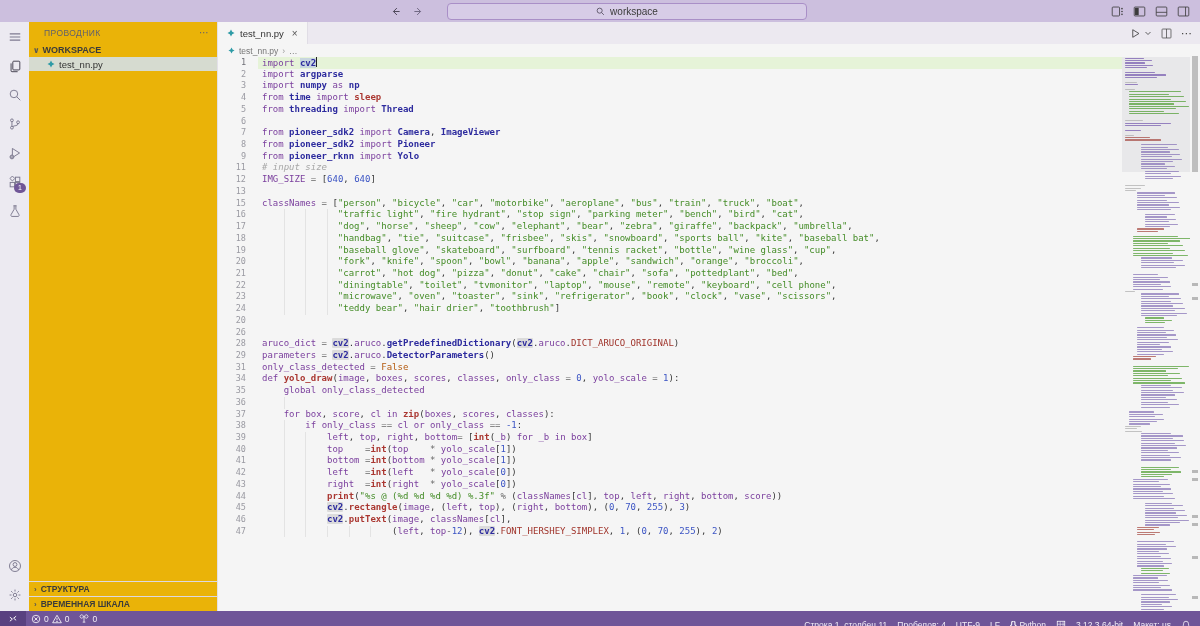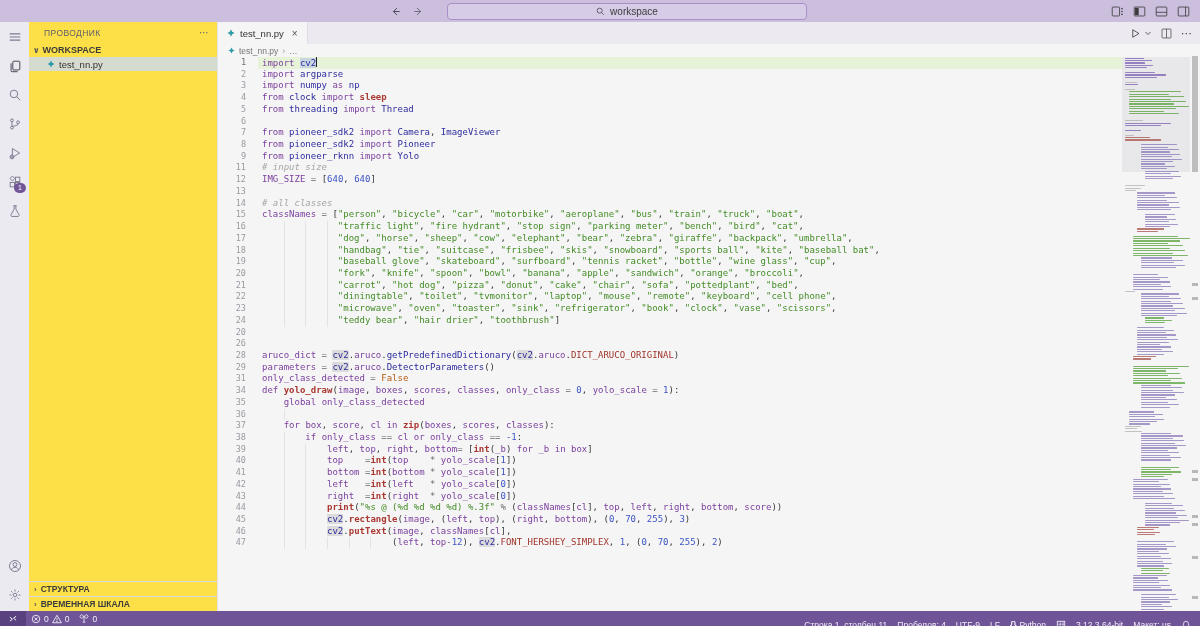--- a/index.html
+++ b/index.html
@@ -15,21 +15,21 @@
   .tbi{width:13px;height:13px;display:flex;align-items:center;justify-content:center;}
   
   #activitybar{position:absolute;left:0;top:22px;width:29px;height:589px;background:#ECEAF1;}
   .ab-item{width:29px;height:29px;display:flex;align-items:center;justify-content:center;position:relative;color:#7d7a90;}
   .ab-item.active{color:#44414f;}
   .ab-badge{position:absolute;right:3px;bottom:3px;min-width:10px;height:10px;border-radius:5px;
     background:#705697;color:#fff;font-size:7px;line-height:10px;text-align:center;padding:0 1px;}
   #ab-top{position:absolute;top:0;left:0;}
   #ab-bottom{position:absolute;bottom:2px;left:0;}
   
-  #sidebar{position:absolute;left:29px;top:22px;width:189px;height:589px;background:#fde047;border-right:1px solid #E3E0E8;box-sizing:border-box;}
+  #sidebar{position:absolute;left:29px;top:22px;width:189px;height:589px;background:#eab308;border-right:1px solid #E3E0E8;box-sizing:border-box;}
   #sidebar-header{height:21px;display:flex;align-items:center;padding:0 8px 0 15px;justify-content:space-between;}
   #sidebar-title{font-size:8.5px;letter-spacing:.4px;color:#61616c;}
   #workspace-row{height:14px;display:flex;align-items:center;gap:3px;padding-left:4px;font-size:9px;font-weight:bold;color:#3b3b3b;}
   #file-row{height:14px;display:flex;align-items:center;gap:4px;padding-left:18px;background:#D6DBD0;font-size:9.5px;color:#333;}
   .side-section{height:14px;display:flex;align-items:center;gap:4px;padding-left:5px;
     font-size:8.5px;font-weight:bold;color:#3b3b3b;border-top:1px solid #DCD9E1;}
   #side-sections{position:absolute;bottom:0;left:0;right:0;}
   .chev{font-size:8px;color:#555;}
   
   #editor-area{position:absolute;left:218px;top:22px;width:982px;height:589px;background:#F5F5F5;}
@@ -43,21 +43,21 @@
   
   #code{position:absolute;top:35px;left:0;right:78px;bottom:0;overflow:hidden;
     font-family:"DejaVu Sans Mono","Liberation Mono",monospace;font-size:9px;}
   .line{position:relative;height:11.72px;line-height:11.72px;white-space:pre;}
   .line .ln{position:absolute;left:0;top:0;width:28px;text-align:right;color:#9a9aa2;font-size:8.5px;}
   .line .lc{position:absolute;left:44px;top:0;white-space:pre;}
   .line.cur{background:linear-gradient(to right,transparent 40px,#E6F3D8 40px);}
   .line.cur .ln{color:#6e6e76;}
   .guide{position:absolute;top:0;bottom:0;width:1px;background:#E3E3E3;}
   .tk-k{color:#7A3E9D}.tk-v{color:#7A3E9D}
-  .tk-m{color:#2D2B9E;font-weight:normal}
+  .tk-m{color:#2D2B9E;font-weight:bold}
   .tk-f{color:#AA3731;font-weight:bold}
   .tk-s{color:#448C27}.tk-n{color:#3B54C4}
   .tk-c{color:#A6A6A6;font-style:italic}
   .tk-d{color:#383838}.tk-o{color:#696969}
   .tk-b{color:#B45A0E}.tk-t{color:#A0342B}
   .hl{background:#DBDBDB;border-radius:1px;}
   .sel{background:#C8D6DF;}
   .caret{display:inline-block;width:0;border-left:1.2px solid #222;height:10px;vertical-align:-1.5px;}
   
   #minimap{position:absolute;top:35px;right:10px;width:68px;bottom:0;overflow:hidden;}
@@ -266,30 +266,29 @@
         </svg>
       </span>
     <span>test_nn.py</span>
     <span style="color:#999;">›</span>
     <span>…</span>
   </div>
   <div id="code">
       <div class="line cur"><span class="ln">1</span><span class="lc"><span class="tk-k">import </span><span class="tk-m sel">cv2</span><span class="caret"></span></span></div>
       <div class="line"><span class="ln">2</span><span class="lc"><span class="tk-k">import </span><span class="tk-m">argparse</span></span></div>
       <div class="line"><span class="ln">3</span><span class="lc"><span class="tk-k">import </span><span class="tk-m">numpy</span><span class="tk-k"> as </span><span class="tk-m">np</span></span></div>
-      <div class="line"><span class="ln">4</span><span class="lc"><span class="tk-k">from </span><span class="tk-m">clock</span><span class="tk-k"> import </span><span class="tk-f">sleep</span></span></div>
+      <div class="line"><span class="ln">4</span><span class="lc"><span class="tk-k">from </span><span class="tk-m">time</span><span class="tk-k"> import </span><span class="tk-f">sleep</span></span></div>
       <div class="line"><span class="ln">5</span><span class="lc"><span class="tk-k">from </span><span class="tk-m">threading</span><span class="tk-k"> import </span><span class="tk-m">Thread</span></span></div>
       <div class="line"><span class="ln">6</span><span class="lc"></span></div>
       <div class="line"><span class="ln">7</span><span class="lc"><span class="tk-k">from </span><span class="tk-m">pioneer_sdk2</span><span class="tk-k"> import </span><span class="tk-m">Camera</span><span class="tk-d">, </span><span class="tk-m">ImageViewer</span></span></div>
       <div class="line"><span class="ln">8</span><span class="lc"><span class="tk-k">from </span><span class="tk-m">pioneer_sdk2</span><span class="tk-k"> import </span><span class="tk-m">Pioneer</span></span></div>
       <div class="line"><span class="ln">9</span><span class="lc"><span class="tk-k">from </span><span class="tk-m">pioneer_rknn</span><span class="tk-k"> import </span><span class="tk-m">Yolo</span></span></div>
       <div class="line"><span class="ln">11</span><span class="lc"><span class="tk-c"># input size</span></span></div>
       <div class="line"><span class="ln">12</span><span class="lc"><span class="tk-v">IMG_SIZE</span><span class="tk-o"> = </span><span class="tk-d">[</span><span class="tk-n">640</span><span class="tk-d">, </span><span class="tk-n">640</span><span class="tk-d">]</span></span></div>
       <div class="line"><span class="ln">13</span><span class="lc"></span></div>
-      <div class="line"><span class="ln">14</span><span class="lc"><span class="tk-c"># all classes</span></span></div>
       <div class="line"><span class="ln">15</span><span class="lc"><span class="tk-v">classNames</span><span class="tk-o"> = </span><span class="tk-d">[</span><span class="tk-s">"person"</span><span class="tk-d">, </span><span class="tk-s">"bicycle"</span><span class="tk-d">, </span><span class="tk-s">"car"</span><span class="tk-d">, </span><span class="tk-s">"motorbike"</span><span class="tk-d">, </span><span class="tk-s">"aeroplane"</span><span class="tk-d">, </span><span class="tk-s">"bus"</span><span class="tk-d">, </span><span class="tk-s">"train"</span><span class="tk-d">, </span><span class="tk-s">"truck"</span><span class="tk-d">, </span><span class="tk-s">"boat"</span><span class="tk-d">,</span></span></div>
       <div class="line"><span class="ln">16</span><span class="guide" style="left: 65.68px;"></span><span class="guide" style="left: 87.36px;"></span><span class="guide" style="left: 109.04px;"></span><span class="lc"><span class="tk-d">              </span><span class="tk-s">"traffic light"</span><span class="tk-d">, </span><span class="tk-s">"fire hydrant"</span><span class="tk-d">, </span><span class="tk-s">"stop sign"</span><span class="tk-d">, </span><span class="tk-s">"parking meter"</span><span class="tk-d">, </span><span class="tk-s">"bench"</span><span class="tk-d">, </span><span class="tk-s">"bird"</span><span class="tk-d">, </span><span class="tk-s">"cat"</span><span class="tk-d">,</span></span></div>
       <div class="line"><span class="ln">17</span><span class="guide" style="left: 65.68px;"></span><span class="guide" style="left: 87.36px;"></span><span class="guide" style="left: 109.04px;"></span><span class="lc"><span class="tk-d">              </span><span class="tk-s">"dog"</span><span class="tk-d">, </span><span class="tk-s">"horse"</span><span class="tk-d">, </span><span class="tk-s">"sheep"</span><span class="tk-d">, </span><span class="tk-s">"cow"</span><span class="tk-d">, </span><span class="tk-s">"elephant"</span><span class="tk-d">, </span><span class="tk-s">"bear"</span><span class="tk-d">, </span><span class="tk-s">"zebra"</span><span class="tk-d">, </span><span class="tk-s">"giraffe"</span><span class="tk-d">, </span><span class="tk-s">"backpack"</span><span class="tk-d">, </span><span class="tk-s">"umbrella"</span><span class="tk-d">,</span></span></div>
       <div class="line"><span class="ln">18</span><span class="guide" style="left: 65.68px;"></span><span class="guide" style="left: 87.36px;"></span><span class="guide" style="left: 109.04px;"></span><span class="lc"><span class="tk-d">              </span><span class="tk-s">"handbag"</span><span class="tk-d">, </span><span class="tk-s">"tie"</span><span class="tk-d">, </span><span class="tk-s">"suitcase"</span><span class="tk-d">, </span><span class="tk-s">"frisbee"</span><span class="tk-d">, </span><span class="tk-s">"skis"</span><span class="tk-d">, </span><span class="tk-s">"snowboard"</span><span class="tk-d">, </span><span class="tk-s">"sports ball"</span><span class="tk-d">, </span><span class="tk-s">"kite"</span><span class="tk-d">, </span><span class="tk-s">"baseball bat"</span><span class="tk-d">,</span></span></div>
       <div class="line"><span class="ln">19</span><span class="guide" style="left: 65.68px;"></span><span class="guide" style="left: 87.36px;"></span><span class="guide" style="left: 109.04px;"></span><span class="lc"><span class="tk-d">              </span><span class="tk-s">"baseball glove"</span><span class="tk-d">, </span><span class="tk-s">"skateboard"</span><span class="tk-d">, </span><span class="tk-s">"surfboard"</span><span class="tk-d">, </span><span class="tk-s">"tennis racket"</span><span class="tk-d">, </span><span class="tk-s">"bottle"</span><span class="tk-d">, </span><span class="tk-s">"wine glass"</span><span class="tk-d">, </span><span class="tk-s">"cup"</span><span class="tk-d">,</span></span></div>
       <div class="line"><span class="ln">20</span><span class="guide" style="left: 65.68px;"></span><span class="guide" style="left: 87.36px;"></span><span class="guide" style="left: 109.04px;"></span><span class="lc"><span class="tk-d">              </span><span class="tk-s">"fork"</span><span class="tk-d">, </span><span class="tk-s">"knife"</span><span class="tk-d">, </span><span class="tk-s">"spoon"</span><span class="tk-d">, </span><span class="tk-s">"bowl"</span><span class="tk-d">, </span><span class="tk-s">"banana"</span><span class="tk-d">, </span><span class="tk-s">"apple"</span><span class="tk-d">, </span><span class="tk-s">"sandwich"</span><span class="tk-d">, </span><span class="tk-s">"orange"</span><span class="tk-d">, </span><span class="tk-s">"broccoli"</span><span class="tk-d">,</span></span></div>
       <div class="line"><span class="ln">21</span><span class="guide" style="left: 65.68px;"></span><span class="guide" style="left: 87.36px;"></span><span class="guide" style="left: 109.04px;"></span><span class="lc"><span class="tk-d">              </span><span class="tk-s">"carrot"</span><span class="tk-d">, </span><span class="tk-s">"hot dog"</span><span class="tk-d">, </span><span class="tk-s">"pizza"</span><span class="tk-d">, </span><span class="tk-s">"donut"</span><span class="tk-d">, </span><span class="tk-s">"cake"</span><span class="tk-d">, </span><span class="tk-s">"chair"</span><span class="tk-d">, </span><span class="tk-s">"sofa"</span><span class="tk-d">, </span><span class="tk-s">"pottedplant"</span><span class="tk-d">, </span><span class="tk-s">"bed"</span><span class="tk-d">,</span></span></div>
       <div class="line"><span class="ln">22</span><span class="guide" style="left: 65.68px;"></span><span class="guide" style="left: 87.36px;"></span><span class="guide" style="left: 109.04px;"></span><span class="lc"><span class="tk-d">              </span><span class="tk-s">"diningtable"</span><span class="tk-d">, </span><span class="tk-s">"toilet"</span><span class="tk-d">, </span><span class="tk-s">"tvmonitor"</span><span class="tk-d">, </span><span class="tk-s">"laptop"</span><span class="tk-d">, </span><span class="tk-s">"mouse"</span><span class="tk-d">, </span><span class="tk-s">"remote"</span><span class="tk-d">, </span><span class="tk-s">"keyboard"</span><span class="tk-d">, </span><span class="tk-s">"cell phone"</span><span class="tk-d">,</span></span></div>
       <div class="line"><span class="ln">23</span><span class="guide" style="left: 65.68px;"></span><span class="guide" style="left: 87.36px;"></span><span class="guide" style="left: 109.04px;"></span><span class="lc"><span class="tk-d">              </span><span class="tk-s">"microwave"</span><span class="tk-d">, </span><span class="tk-s">"oven"</span><span class="tk-d">, </span><span class="tk-s">"toaster"</span><span class="tk-d">, </span><span class="tk-s">"sink"</span><span class="tk-d">, </span><span class="tk-s">"refrigerator"</span><span class="tk-d">, </span><span class="tk-s">"book"</span><span class="tk-d">, </span><span class="tk-s">"clock"</span><span class="tk-d">, </span><span class="tk-s">"vase"</span><span class="tk-d">, </span><span class="tk-s">"scissors"</span><span class="tk-d">,</span></span></div>
       <div class="line"><span class="ln">24</span><span class="guide" style="left: 65.68px;"></span><span class="guide" style="left: 87.36px;"></span><span class="guide" style="left: 109.04px;"></span><span class="lc"><span class="tk-d">              </span><span class="tk-s">"teddy bear"</span><span class="tk-d">, </span><span class="tk-s">"hair drier"</span><span class="tk-d">, </span><span class="tk-s">"toothbrush"</span><span class="tk-d">]</span></span></div>

